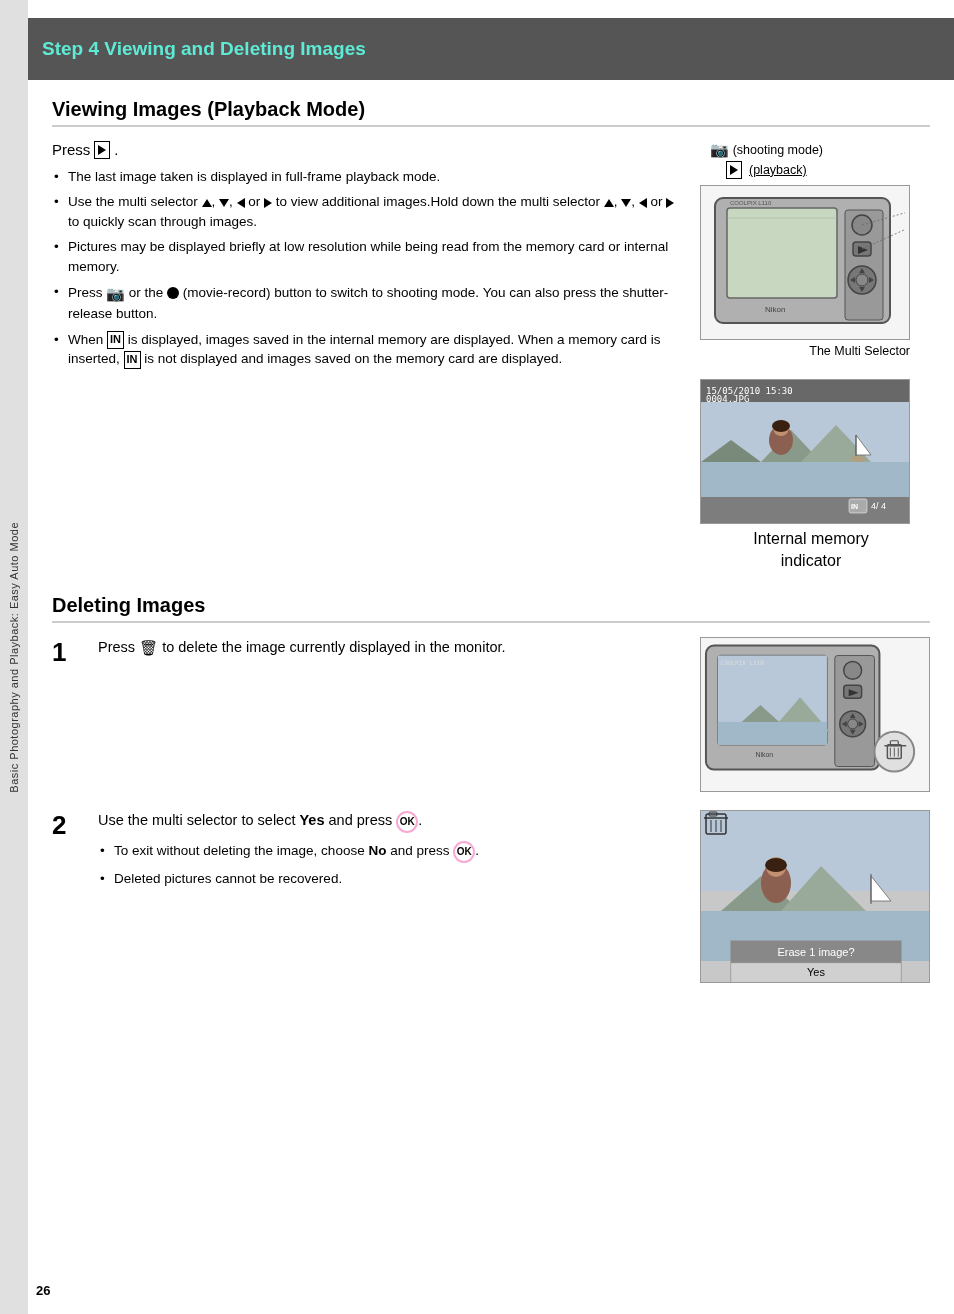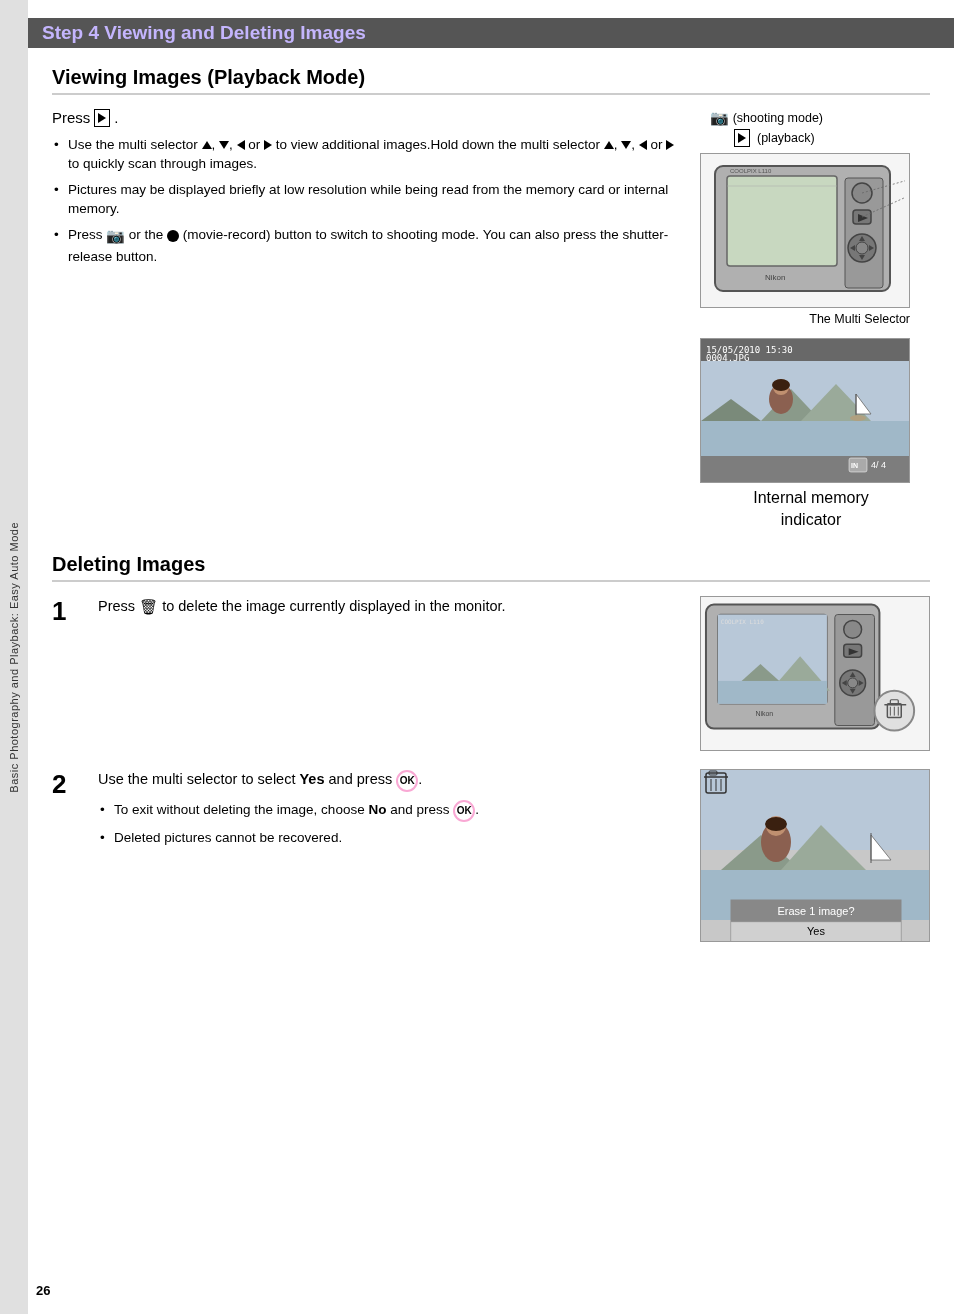--- a/index.html
+++ b/index.html
@@ -36,22 +36,22 @@
 
     
     .main {
       margin-left: 28px;
       padding: 18px 24px 24px 24px;
     }
 
     
     .step-header {
       background: #555;
-      color: #c4b5fd;
-      padding: 4px 14px;
+      color: #5eead4;
+      padding: 20px 14px;
       font-size: 19px;
       font-weight: bold;
       margin-bottom: 18px;
       margin-left: -24px;
       margin-right: -24px;
     }
 
     
     .section-header {
       font-size: 20px;
@@ -135,21 +135,21 @@
     .multi-selector-label {
       font-size: 12.5px;
       text-align: right;
       margin-top: 4px;
       width: 210px;
     }
 
     
     .memory-box {
       width: 222px;
-      margin-top: 12px;
+      margin-top: 21px;
     }
     .memory-img {
       width: 210px;
       height: 145px;
       border: 1.5px solid #999;
       background: #f0f0f0;
       position: relative;
       overflow: hidden;
     }
     .memory-label {
@@ -302,21 +302,22 @@
 
     
     .label-line {
       display: flex;
       align-items: center;
       gap: 4px;
       font-size: 12.5px;
       margin-bottom: 2px;
     }
     .label-indent {
-      margin-left: 24px;
+      margin-left: 16px;
+      text-decoration: underline;
     }
   </style>
 </head>
 <body>
 
 <div class="sidebar">
   <span class="sidebar-text">Basic Photography and Playback: Easy Auto Mode</span>
 </div>
 
 <div class="main">
@@ -333,27 +334,33 @@
         <div class="press-line sub-section">
           <span>Press</span>
           <span class="icon-box">
             <span class="icon-triangle-right"></span>
           </span>
           <span>.</span>
         </div>
 
         <ul class="bullet-list">
           <li>
+            <span>The last image taken is displayed in full-frame playback mode.</span>
+          </li>
+          <li>
             <span>Use the multi selector <span class="icon-triangle-up"></span>, <span class="icon-triangle-down"></span>, <span class="icon-triangle-left"></span> or <span class="icon-triangle-right"></span> to view additional images.Hold down the multi selector <span class="icon-triangle-up"></span>, <span class="icon-triangle-down"></span>, <span class="icon-triangle-left"></span> or <span class="icon-triangle-right"></span> to quickly scan through images.</span>
           </li>
           <li>
             <span>Pictures may be displayed briefly at low resolution while being read from the memory card or internal memory.</span>
           </li>
           <li>
             <span>Press <span style="font-size:15px;vertical-align:middle;">📷</span> or the <span class="icon-movie"></span> (movie-record) button to switch to shooting mode. You can also press the shutter-release button.</span>
+          </li>
+          <li>
+            <span>When <span class="icon-IN">IN</span> is displayed, images saved in the internal memory are displayed. When a memory card is inserted, <span class="icon-IN">IN</span> is not displayed and images saved on the memory card are displayed.</span>
           </li>
         </ul>
       </div>
 
       <div class="col-right">
 
         <div class="camera-diagram">
 
           <div style="font-size:12.5px; margin-bottom:4px; margin-left:10px;">
             <div class="label-line">

